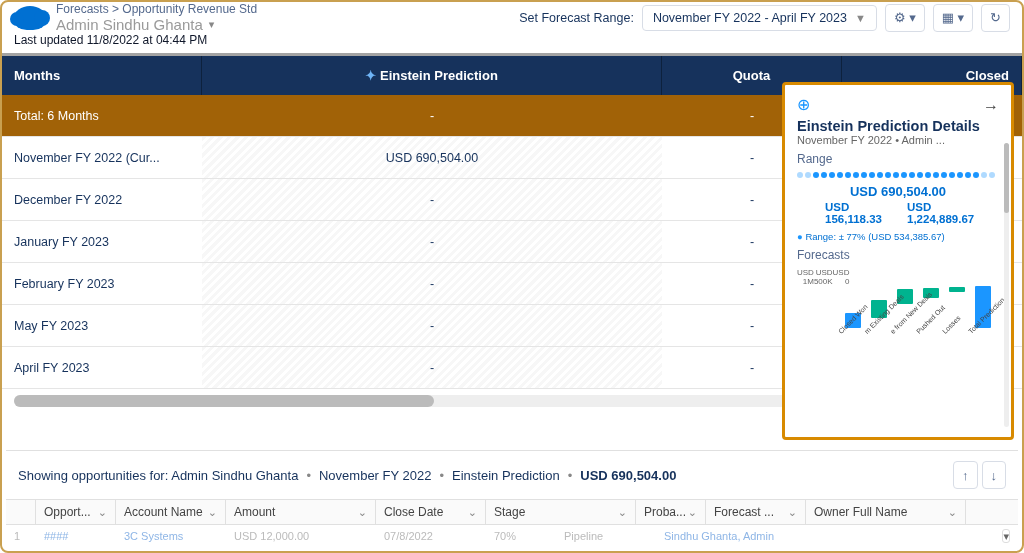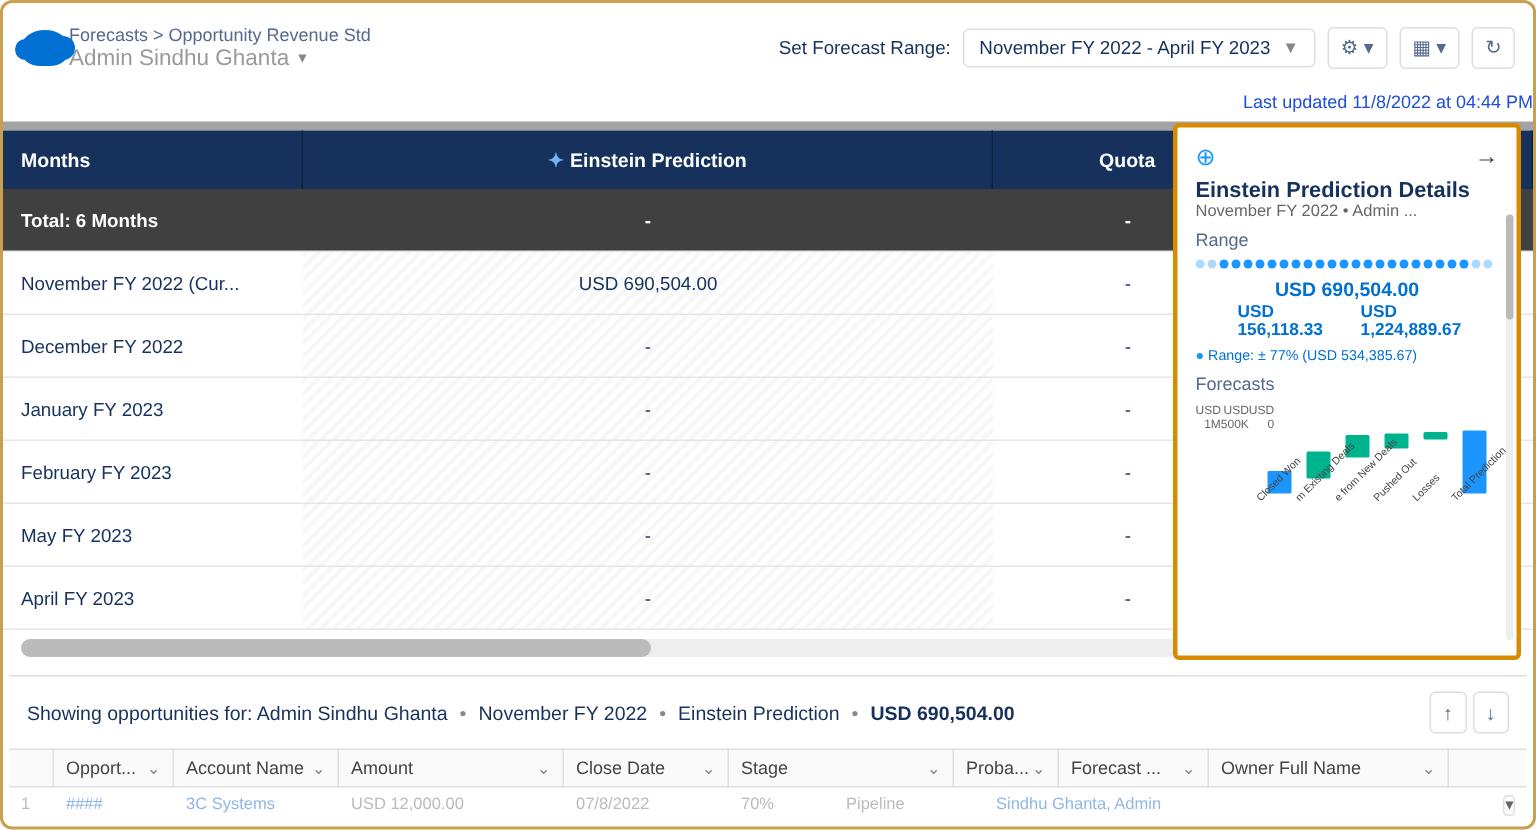--- a/index.html
+++ b/index.html
@@ -1,40 +1,40 @@
 <!DOCTYPE html>
 <html><head>
 <meta charset="utf-8">
 <style>
 * { box-sizing: border-box; margin: 0; padding: 0; }
 body { font-family: -apple-system, BlinkMacSystemFont, "Segoe UI", Arial, sans-serif; font-size: 13px; color: #16325c; background: #fff; width: 1024px; height: 553px; overflow: hidden; position: relative; border: 2px solid #c9a050; border-radius: 8px; }
 
 
-.header { display: flex; align-items: center; padding: 14px 12px; }
+.header { display: flex; align-items: center; padding: 0 12px; gap: 10px; }
 .cloud-icon { width: 32px; height: 24px; background: #0070d2; border-radius: 50% 50% 40% 40%; position: relative; }
 .cloud-icon::before { content:""; position:absolute; width:14px; height:14px; background:#0070d2; border-radius:50%; left:-4px; top:6px; }
 .cloud-icon::after { content:""; position:absolute; width:16px; height:16px; background:#0070d2; border-radius:50%; right:-4px; top:4px; }
 .title-block { flex: 0 0 auto; }
 .breadcrumb { font-size: 12px; color: #54698d; }
 .user-title { font-size: 15px; font-weight: 500; color: #9a9a9a; display: flex; align-items: center; gap: 6px; }
 .header-right { margin-left: auto; display: flex; align-items: center; gap: 8px; }
 .range-label { font-size: 12.5px; color: #16325c; }
 .range-select { border: 1px solid #d8dde6; border-radius: 4px; padding: 5px 10px; font-size: 12.5px; background: #fff; display: flex; align-items: center; gap: 8px; }
 .btn-sq { border: 1px solid #d8dde6; border-radius: 4px; padding: 5px 8px; background: #fff; font-size: 13px; color: #54698d; height: 28px; display: flex; align-items: center; }
-.last-updated { text-align: right; font-size: 12px; color: #1d4ed8; padding: 0 0 6px; }
-
-
-.forecast-table { display: flex; border-top: 6px solid #a3a3a3; }
+.last-updated { text-align: left; font-size: 12px; color: #0f172a; padding: 0 12px 6px; }
+
+
+.forecast-table { display: flex; border-top: 3px solid #a3a3a3; }
 .col { flex: 1; }
 .col-months { flex: 0 0 200px; }
 .th { background: #16325c; color: #fff; font-weight: 700; padding: 12px; font-size: 13px; border-right: 1px solid #0d213d; }
 .th-right { text-align: right; }
 .th-center { text-align: center; }
 .sparkle { color: #6fb5f7; margin-right: 4px; }
-.tr-total { background: #404040; color: #fff; font-weight: 700; }
+.tr-total { background: #a16207; color: #fff; font-weight: 400; }
 .td { padding: 12px; border-bottom: 1px solid #e5e5e5; font-size: 12.5px; height: 42px; display: flex; align-items: center; }
 .td-right { justify-content: flex-end; }
 .td-center { justify-content: center; }
 .striped { background: repeating-linear-gradient(135deg, #f7f7f7 0 3px, #fff 3px 6px); }
 .scrollbar-fake { height: 12px; background: #eee; border-radius: 6px; margin: 6px 12px; position: relative; }
 .scrollbar-handle { position: absolute; left:0; top:0; height:12px; width: 420px; background: #bbb; border-radius:6px; }
 
 
 .panel { position: absolute; top: 80px; right: 8px; width: 232px; height: 358px; border: 3px solid #d88a00; border-radius: 4px; background: #fff; padding: 10px 12px; overflow: hidden; }
 .panel-scroll { position: absolute; right: 2px; top: 58px; bottom: 10px; width: 5px; background: #eee; border-radius: 3px; }

